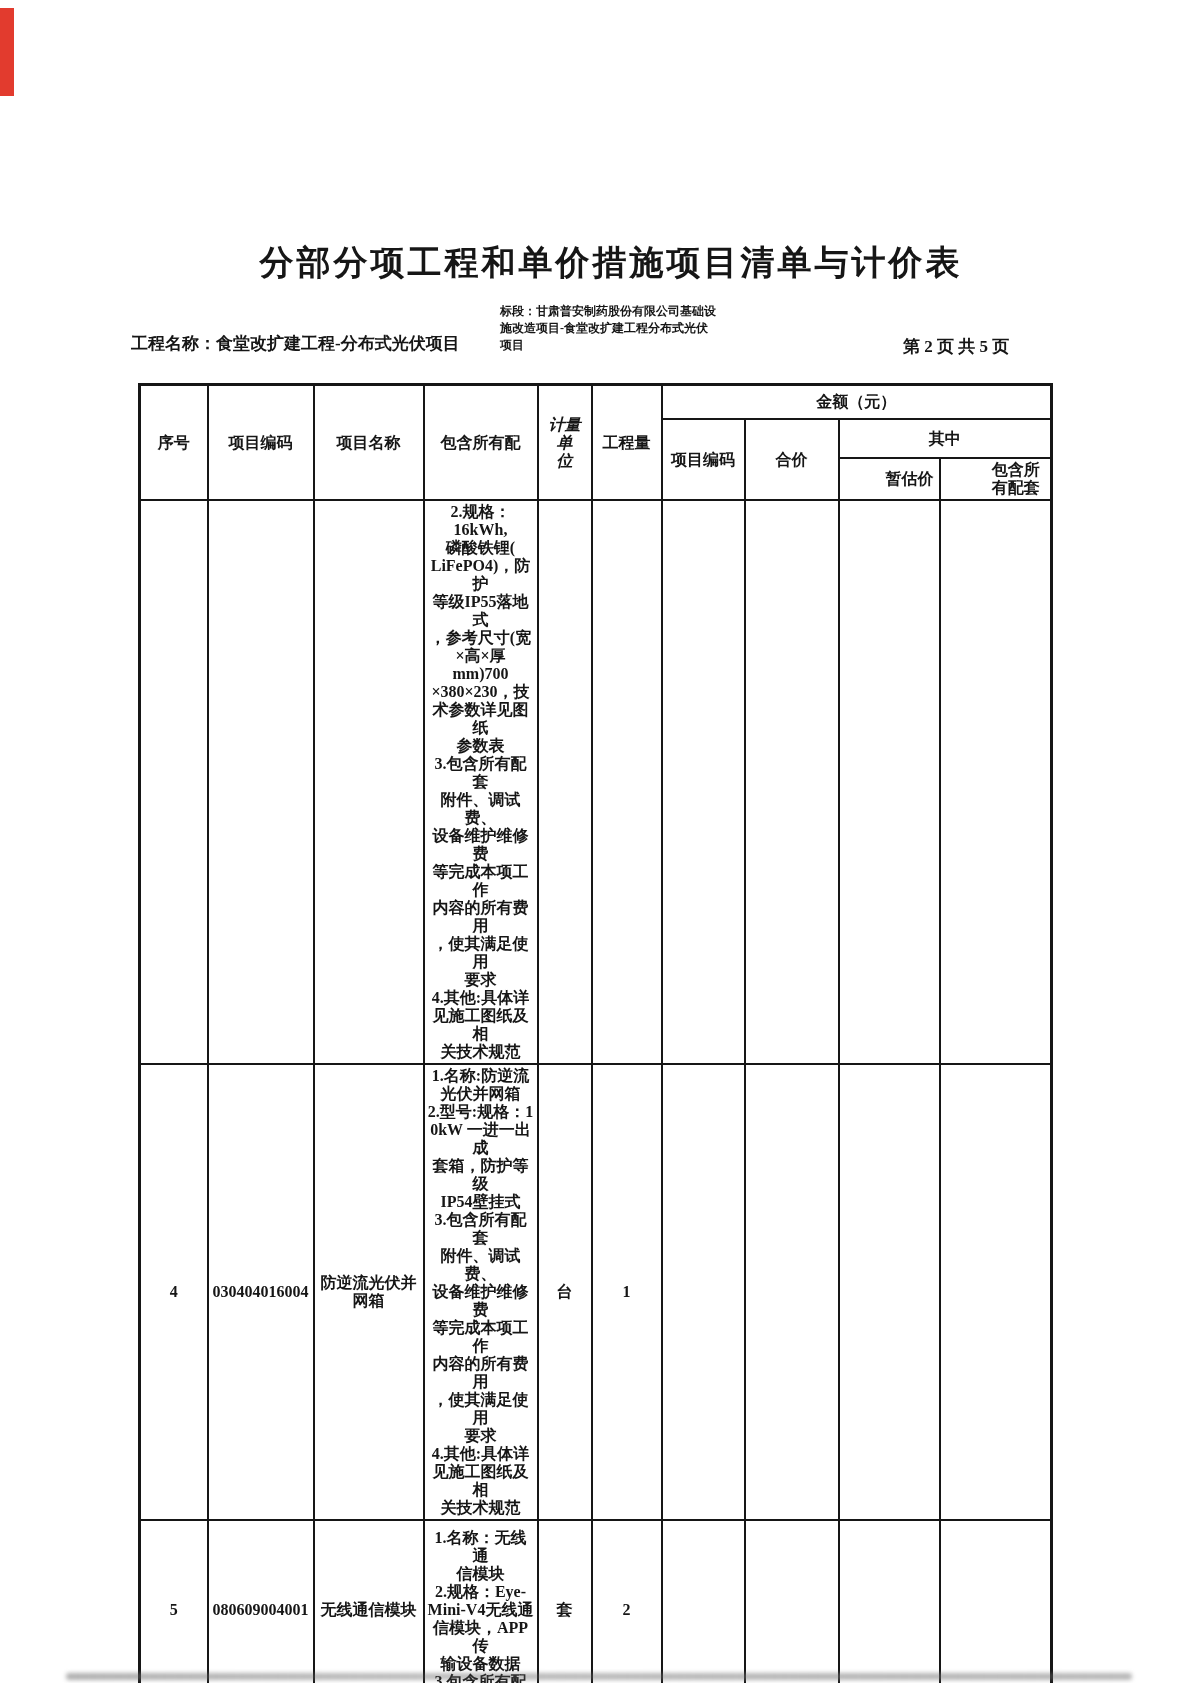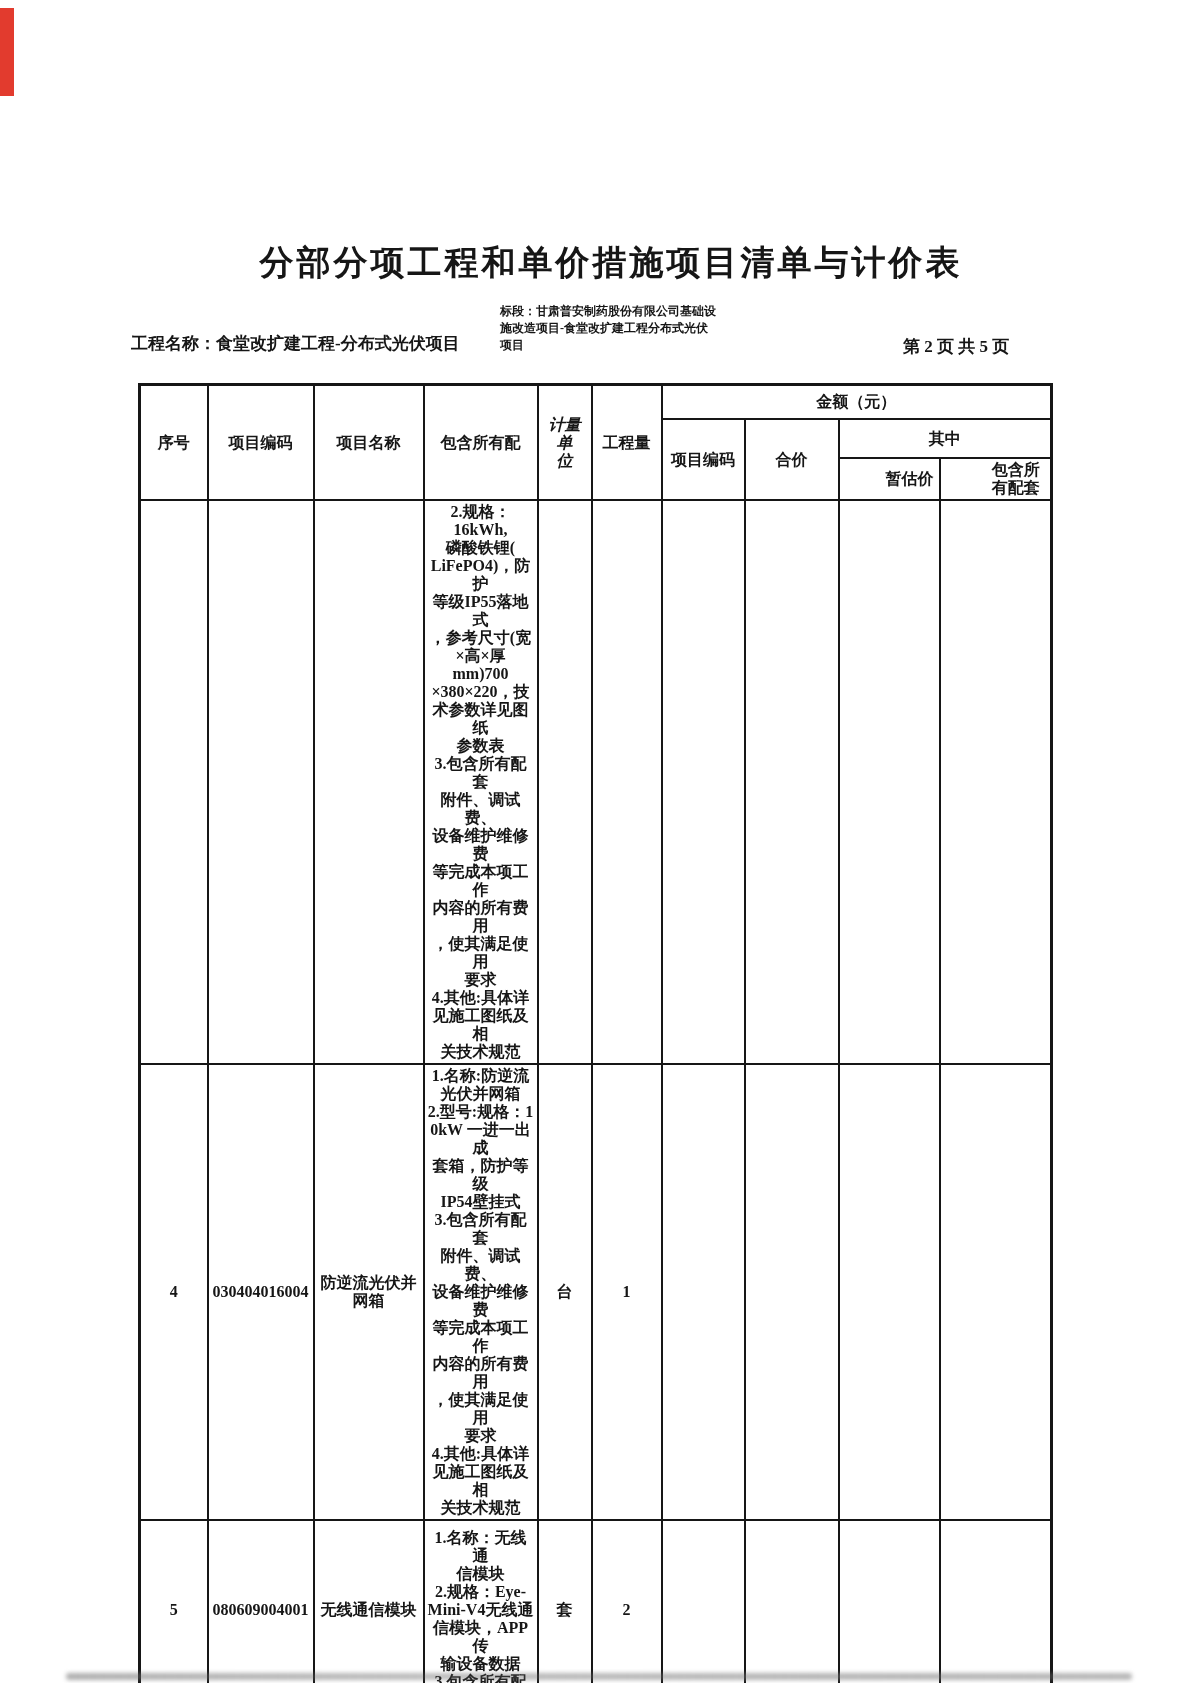--- a/index.html
+++ b/index.html
@@ -98,21 +98,21 @@
     <tr class="rowA">
       <td></td>
       <td class="code"></td>
       <td class="name"></td>
       <td class="feature">2.规格：16kWh,
 磷酸铁锂(
 LiFePO4)，防护
 等级IP55落地式
 ，参考尺寸(宽
 ×高×厚mm)700
-×380×220，技
+×380×230，技
 术参数详见图纸
 参数表
 3.包含所有配套
 附件、调试费、
 设备维护维修费
 等完成本项工作
 内容的所有费用
 ，使其满足使用
 要求
 4.其他:具体详

